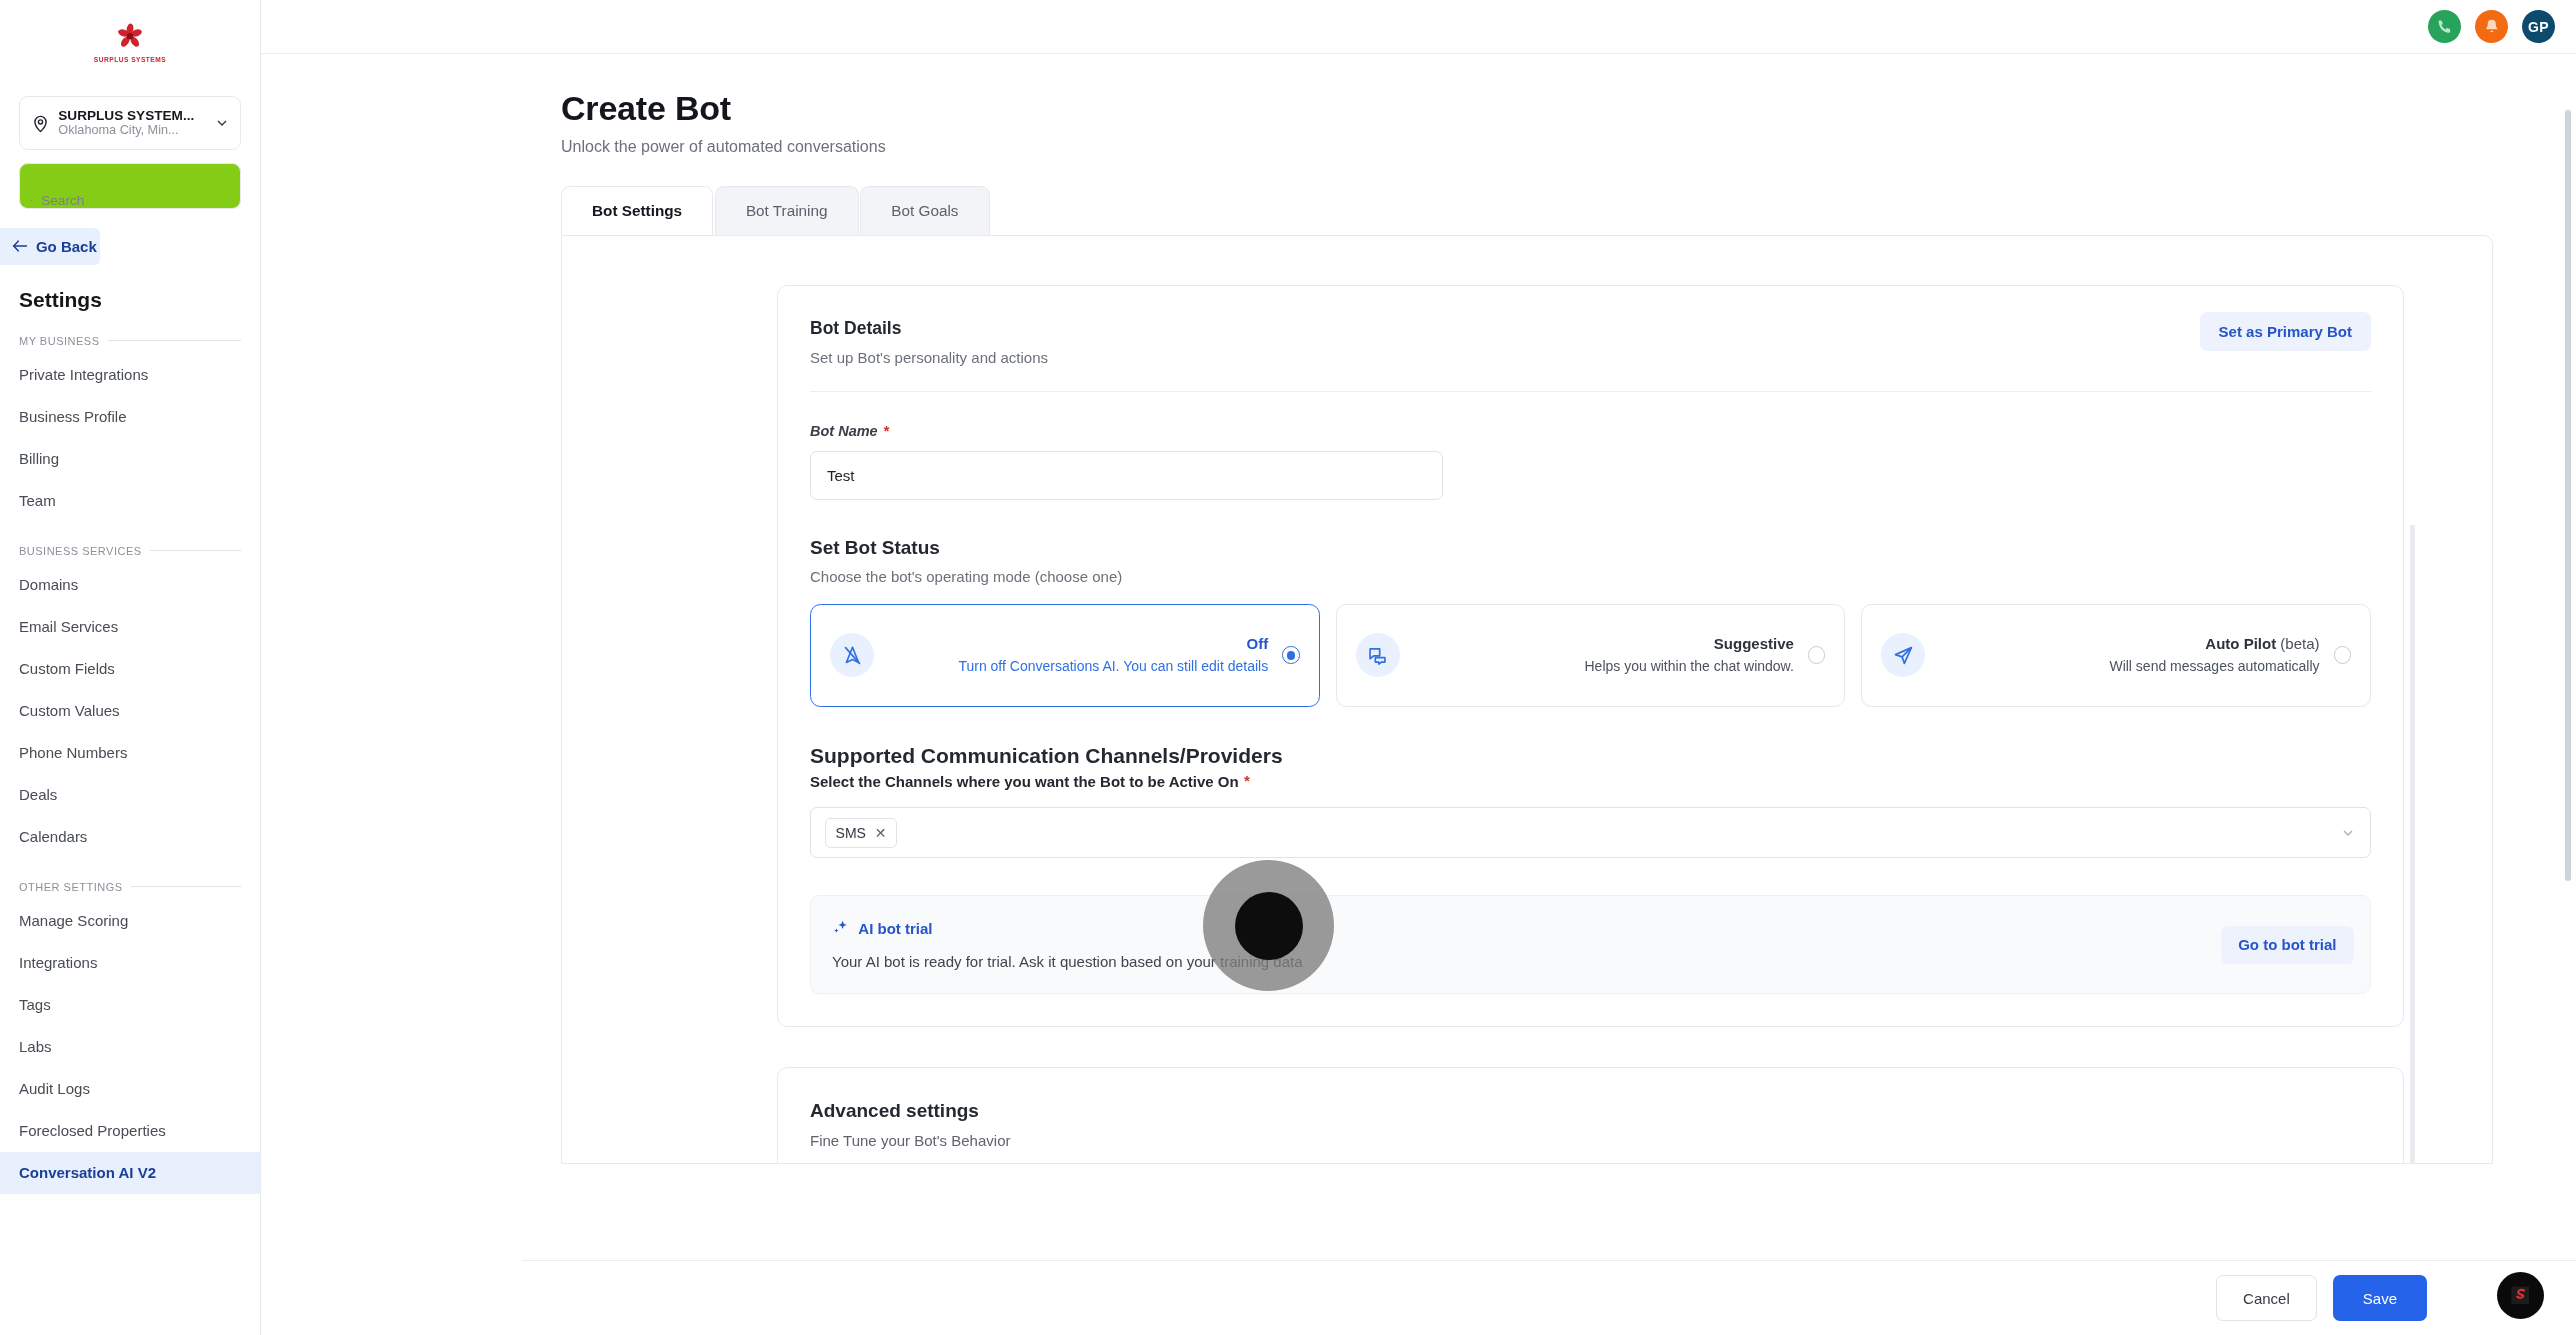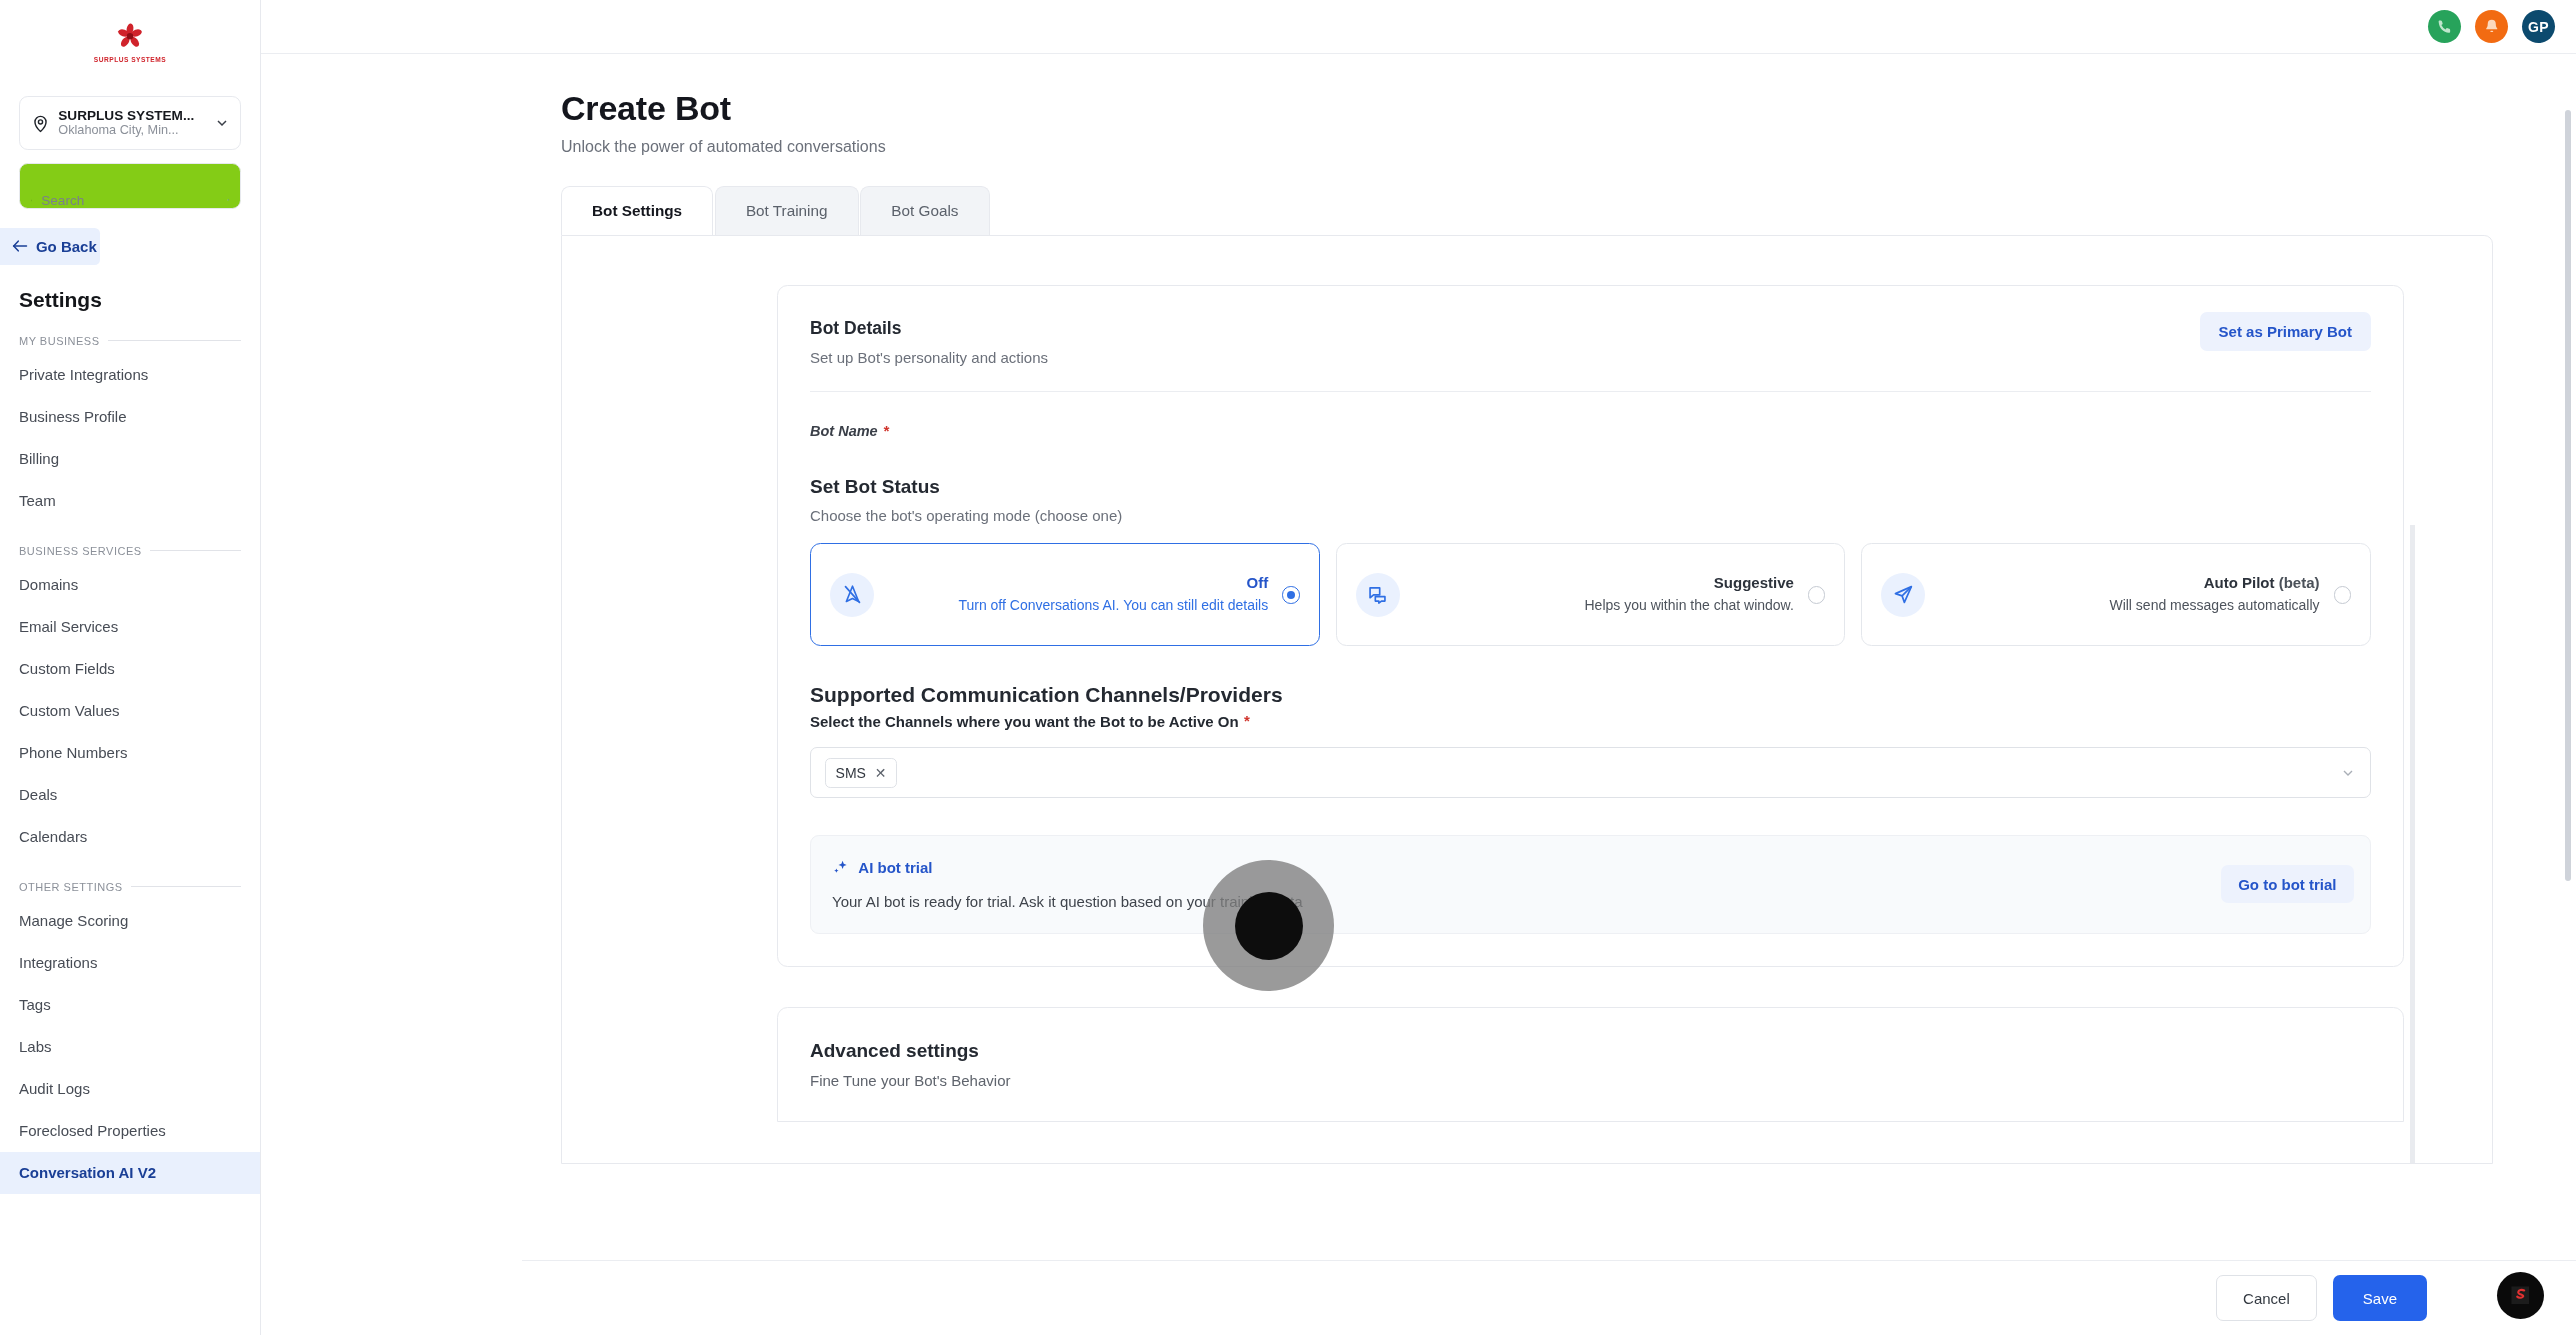--- a/index.html
+++ b/index.html
@@ -137,21 +137,21 @@
     position: relative;
   }
   .status-card.selected { border: 1.3px solid #2f6fe4; }
   .sc-icon {
     width: 44px; height: 44px; border-radius: 50%; background: #eaf1fe;
     display: flex; align-items: center; justify-content: center; flex: 0 0 44px;
   }
   .sc-body { flex: 1; min-width: 0; }
   .sc-name { font-size: 15px; font-weight: 700; color: #2d333c; }
   .sc-name.blue { color: #2555c9; }
-  .sc-name .beta { font-weight: 700; color: #4b5159; }
+  .sc-name .beta { font-weight: 400; color: #4b5159; }
   .sc-desc { font-size: 14px; color: #4d535c; margin-top: 5.3px; line-height: 1.35; }
   .sc-desc.blue { color: #2f6fe4; }
   .radio { width: 17.5px; height: 17.5px; border-radius: 50%; border: 1.3px solid #c5cad2; flex: 0 0 17.5px; }
   .radio.on { border-color: #2f6fe4; position: relative; }
   .radio.on:after { content:""; position:absolute; left:3.5px; top:3.5px; width:8.8px; height:8.8px; border-radius:50%; background:#2f6fe4; }
 
   .chan-title { font-size: 21px; font-weight: 600; color: #242931; }
   .chan-sub { font-size: 15px; font-weight: 600; color: #242931; margin-top: 5.3px; display: flex; gap: 5.3px; align-items: flex-start;}
   .multiselect {
     margin-top: 17.5px; height: 51px; border: 0.9px solid #dfe2e7; border-radius: 7px;
@@ -395,20 +395,21 @@
             <div class="card-sub">Set up Bot's personality and actions</div>
             <button class="primary-bot-btn">Set as Primary Bot</button>
             <div class="card-divider"></div>
           </div>
 
           <div class="field">
             <div class="field-label">
               <span>Bot Name</span>
               <span class="req">*</span>
             </div>
+            <input class="text-input" value="Test" style="">
           </div>
 
           <div class="sect">
             <div class="sect-title">Set Bot Status</div>
             <div class="sect-sub">Choose the bot's operating mode (choose one)</div>
 
             <div class="status-row">
 
               <div class="status-card selected">
                 <div class="sc-icon">

